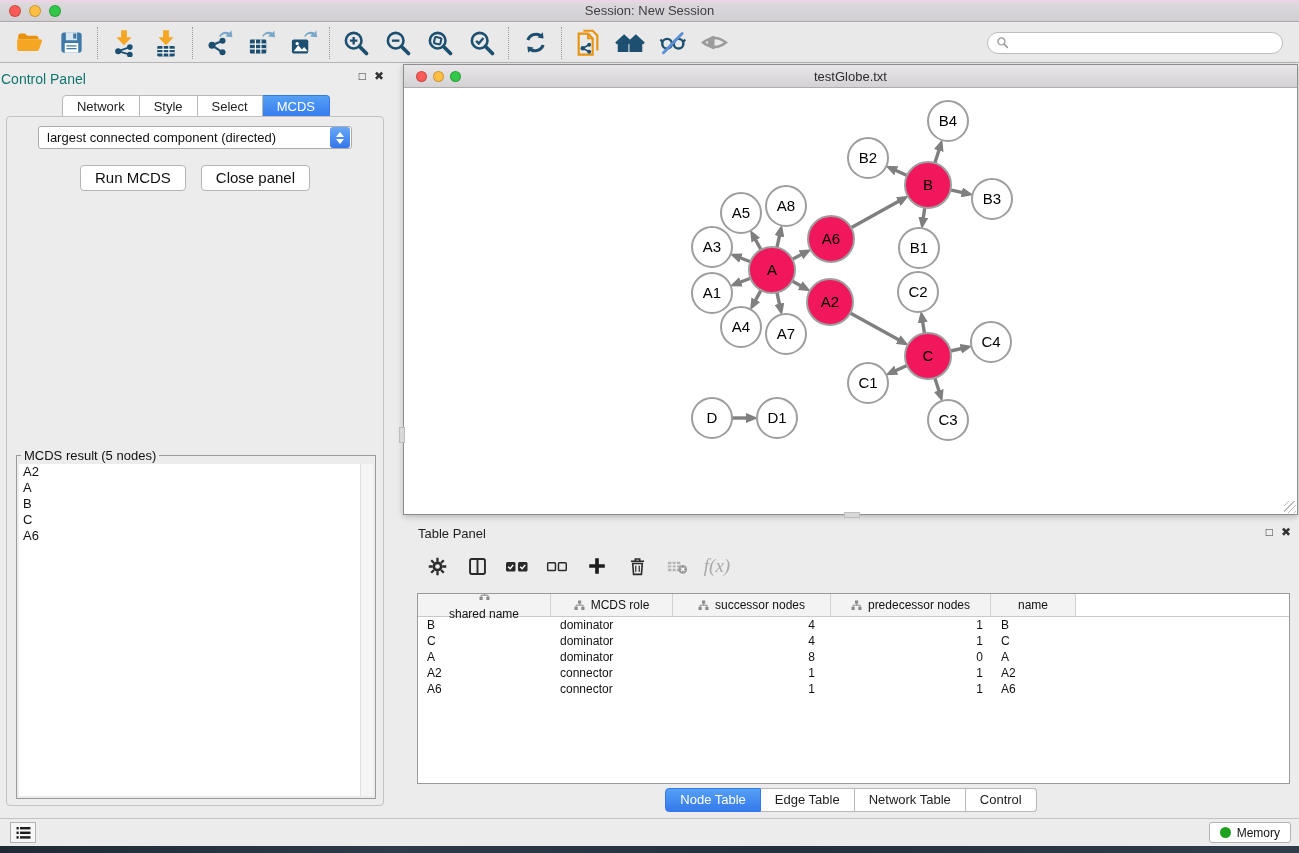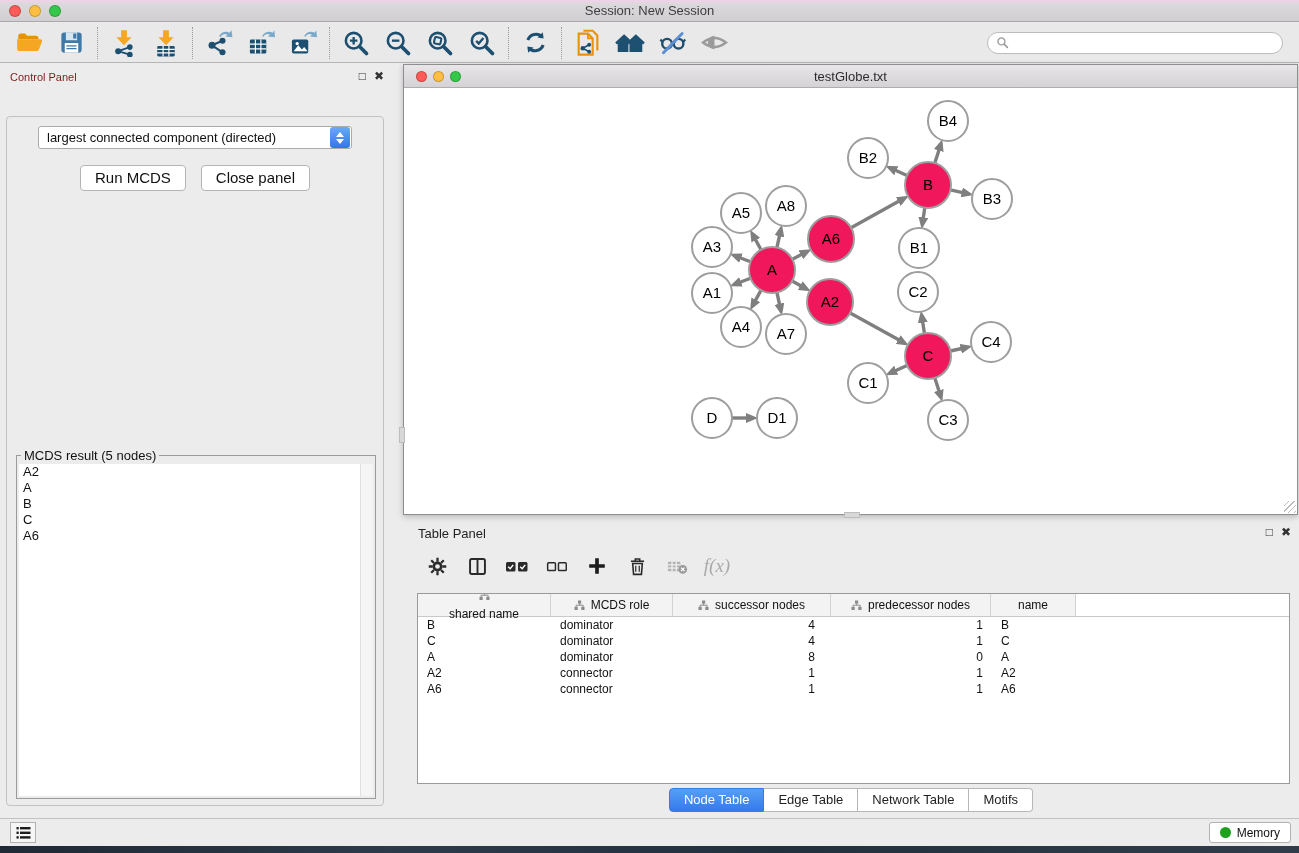--- a/index.html
+++ b/index.html
@@ -20,21 +20,21 @@
   .toolbar { position:absolute; left:0; top:23px; right:0; height:40px; background:#e9e9e9;
     border-bottom:1px solid #b5b5b5; display:flex; align-items:center; padding:0 8px; }
   .tb-btn { width:42px; height:36px; display:flex; align-items:center; justify-content:center; }
   .tb-sep { width:0; height:32px; border-left:1px dotted #9a9a9a; margin:0 5px; }
   .searchbox { margin-left:auto; margin-right:8px; width:296px; height:22px; background:#fff;
     border:1px solid #bcbcbc; border-radius:11px; display:flex; align-items:center; padding:0 8px; }
   .searchbox input { border:none; outline:none; flex:1; font-size:12px; margin-left:5px; background:transparent; }
 
   
   .control-panel { position:absolute; left:0; top:64px; width:392px; bottom:35px; }
-  .cp-title { position:absolute; left:10px; top:7px; font-size:11px; color:#7f1d1d; }
+  .cp-title { position:absolute; left:1px; top:7px; font-size:14px; color:#0f766e; }
   .panel-icons { position:absolute; right:8px; top:6px; display:flex; gap:8px; align-items:center; }
   .pi { font-size:12px; color:#333; line-height:1; cursor:default; }
   .tabs-row { position:absolute; top:31px; left:0; right:0; display:flex; justify-content:center; }
   .tab { font-size:13px; color:#222; background:#fff; border:1px solid #b7b7b7; border-left:none;
     padding:3px 14px 4px; }
   .tab:first-child { border-left:1px solid #b7b7b7; border-radius:4px 0 0 4px; }
   .tab:last-child { border-radius:0 4px 4px 0; }
   .tab.active { background:linear-gradient(#55a0f5,#3579ec); color:#fff; border-color:#3579ec; }
   .cp-body { position:absolute; left:6px; right:8px; top:52px; bottom:12px;
     border:1px solid #c2c2c2; border-radius:4px; background:#ececec; }
@@ -267,20 +267,26 @@
       <input type="text" placeholder="" style="">
     </div>
   </div>
 
   <div class="control-panel">
     <div class="cp-title">Control Panel</div>
     <div class="panel-icons">
       <span class="pi">□</span>
       <span class="pi">✖</span>
     </div>
+    <div class="tabs-row">
+      <span class="tab">Network</span>
+      <span class="tab">Style</span>
+      <span class="tab">Select</span>
+      <span class="tab active">MCDS</span>
+    </div>
     <div class="cp-body">
       <div class="criterion">
         <span class="val">largest connected component (directed)</span>
         <span class="stepper">
             <i class="up"></i>
             <i class="dn"></i>
           </span>
       </div>
       <div class="btn-row">
         <button class="mac-btn">Run MCDS</button>
@@ -569,21 +575,21 @@
             <div class="tcell c2">1</div>
             <div class="tcell c3">1</div>
             <div class="tcell c4">A6</div>
           </div>
         </div>
     </div>
     <div class="tp-tabs">
       <span class="tab active">Node Table</span>
       <span class="tab">Edge Table</span>
       <span class="tab">Network Table</span>
-      <span class="tab">Motifs</span>
+      <span class="tab">Control</span>
     </div>
   </div>
 
   <div class="statusbar">
     <span class="list-btn">
         <svg width="15" height="14" viewBox="0 0 15 14">
           <g fill="#1c1c1c">
             <rect x="0.5" y="1" width="2.2" height="2.4"></rect>
             <rect x="4" y="1" width="10.5" height="2.4"></rect>
             <rect x="0.5" y="5.6" width="2.2" height="2.4"></rect>

